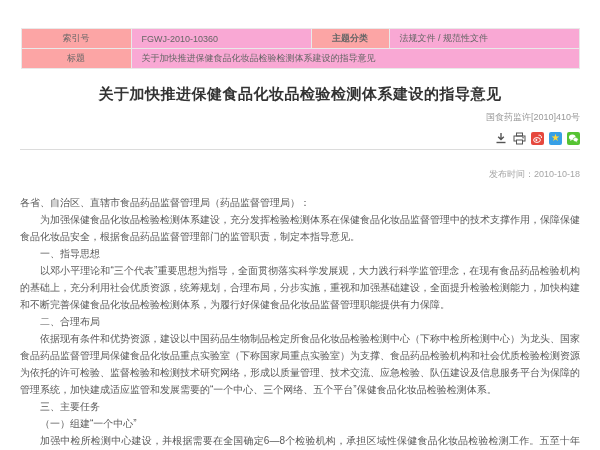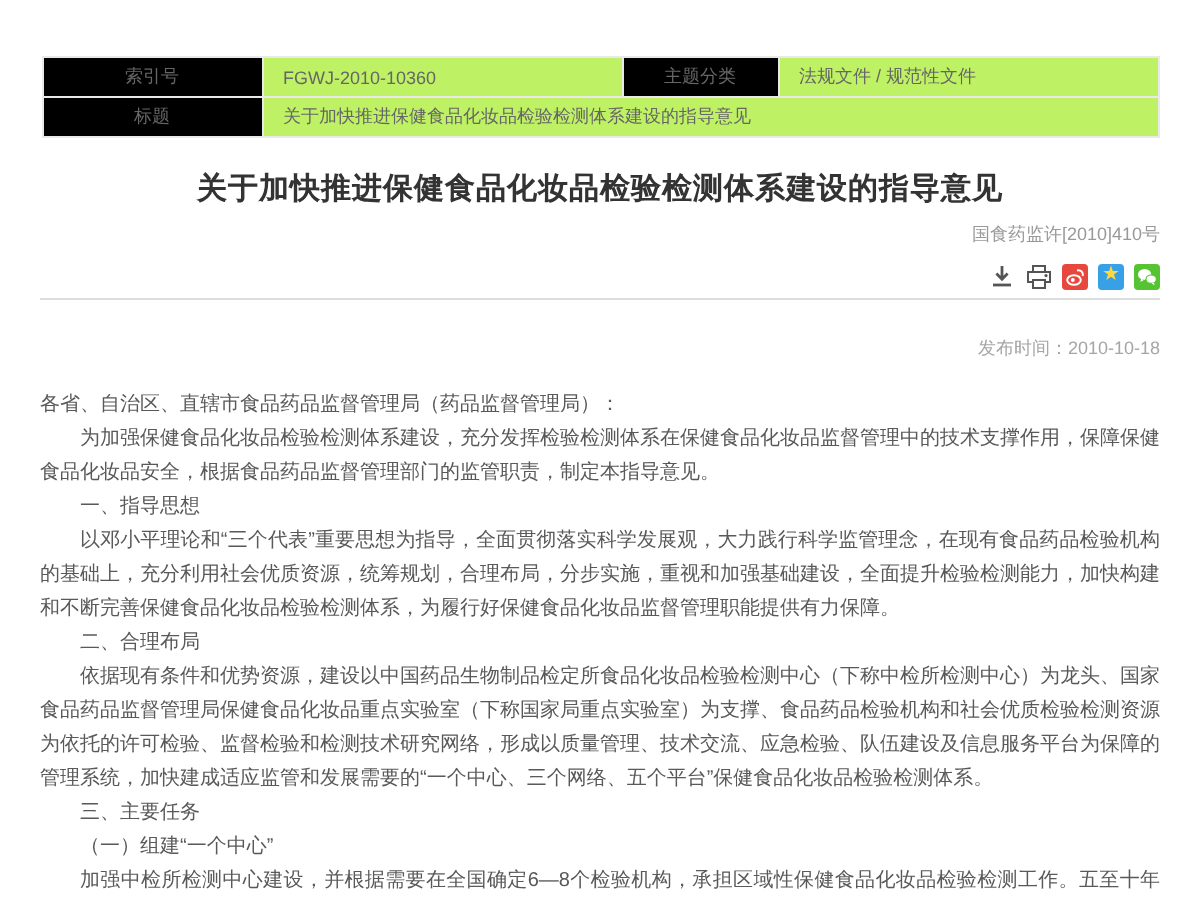--- a/index.html
+++ b/index.html
@@ -19,32 +19,32 @@
     margin: 0 auto;
     border-collapse: collapse;
     font-size: 9px;
     color: #666;
     table-layout: fixed;
   }
   .info-table td {
     border: 1px solid #e9e9e9;
     height: 20px;
     padding: 2px 10px;
-    background: #bef264;
+    background: #f9a8d4;
     white-space: nowrap;
     overflow: hidden;
   }
   .info-table td.cell-label {
-    background: #000000;
+    background: #fca5a5;
     text-align: center;
     padding: 2px 3px;
   }
   .col-l1 { width: 110px; }
   .col-v1 { width: 180px; }
-  .col-l2 { width: 78px; }
+  .col-l2 { width: 78px; font-weight: bold; }
   .col-v2 { width: 190px; }
 
   
   .doc-title {
     margin: 16px 0 0 0;
     text-align: center;
     font-size: 15px;
     font-weight: bold;
     color: #333;
     letter-spacing: 0.5px;

